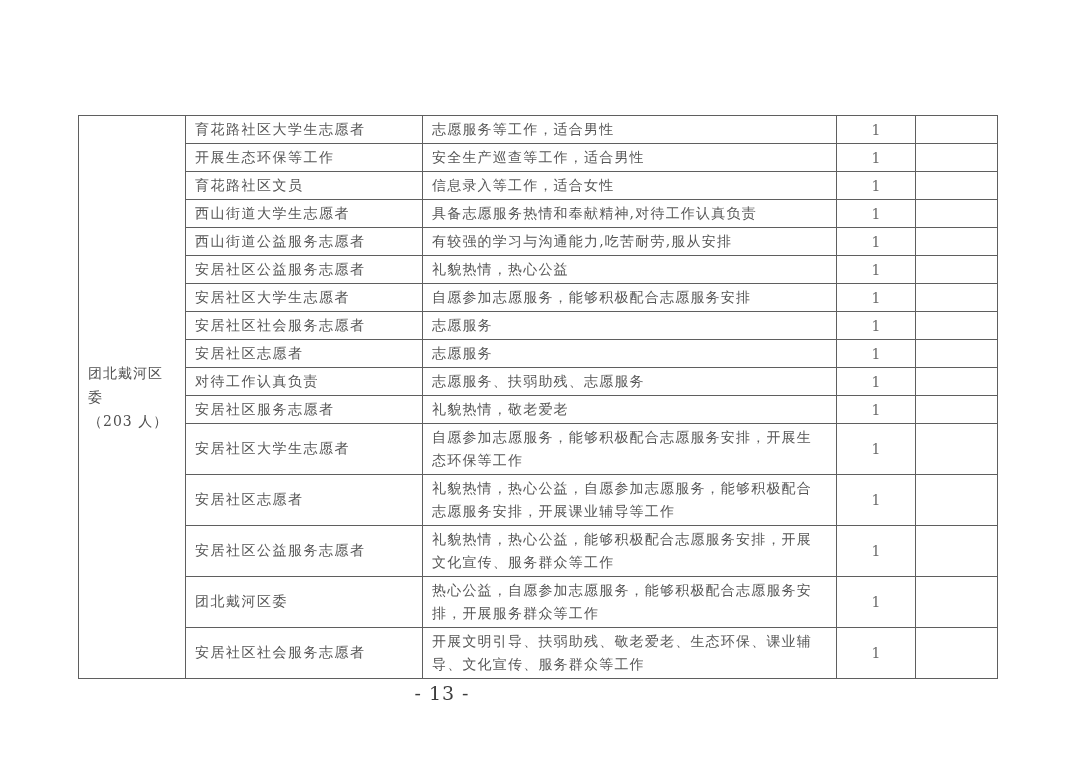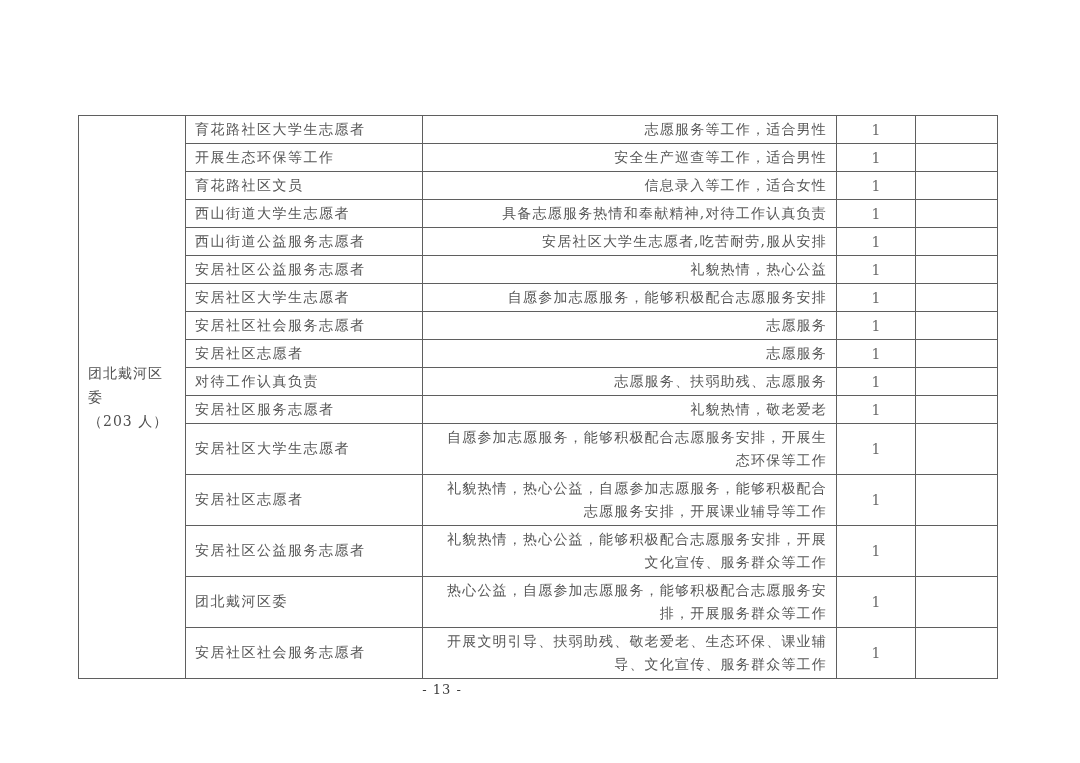--- a/index.html
+++ b/index.html
@@ -39,38 +39,38 @@
     letter-spacing: 1px;
     color: #4f4f4f;
   }
   td.pos {
     text-align: left;
     letter-spacing: 1.5px;
     white-space: nowrap;
     font-family: Liberation Mono, monospace;
   }
   td.req {
-    text-align: right;
+    text-align: left;
     letter-spacing: 1.2px;
     line-height: 23px;
     margin-left: 42px;
   }
   td.cnt {
     text-align: center;
     padding: 2px 2px;
     color: #6a6a6a;
   }
   td.note { padding: 2px 2px; }
   .page-number {
     position: absolute;
     top: 682px;
     left: 0;
     width: 884px;
     text-align: center;
-    font-size: 13px;
+    font-size: 19px;
     color: #3c3c3c;
     letter-spacing: 1px;
   }
 </style>
 </head>
 <body>
 
 <div class="page">
 
   <table class="doc-table">
@@ -105,21 +105,21 @@
         <td class="note"></td>
       </tr>
       <tr class="single">
         <td class="pos">西山街道大学生志愿者</td>
         <td class="req">具备志愿服务热情和奉献精神,对待工作认真负责</td>
         <td class="cnt">1</td>
         <td class="note"></td>
       </tr>
       <tr class="single">
         <td class="pos">西山街道公益服务志愿者</td>
-        <td class="req">安居社区大学生志愿者,吃苦耐劳,服从安排</td>
+        <td class="req">有较强的学习与沟通能力,吃苦耐劳,服从安排</td>
         <td class="cnt">1</td>
         <td class="note"></td>
       </tr>
       <tr class="single">
         <td class="pos">安居社区公益服务志愿者</td>
         <td class="req">礼貌热情，热心公益</td>
         <td class="cnt">1</td>
         <td class="note"></td>
       </tr>
       <tr class="single">

